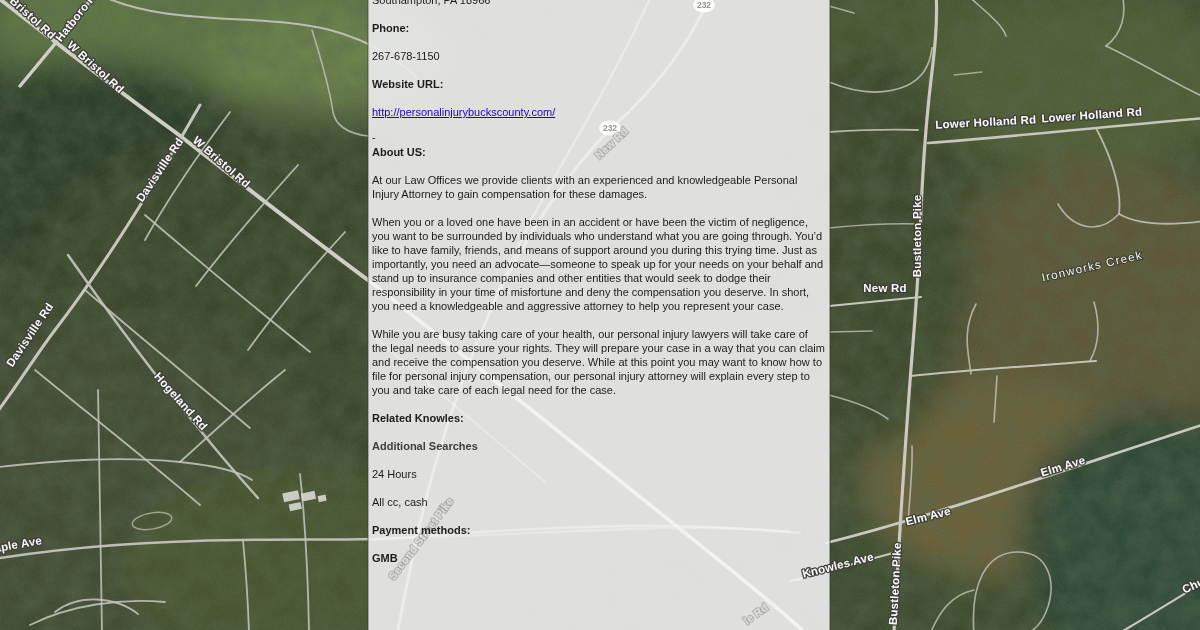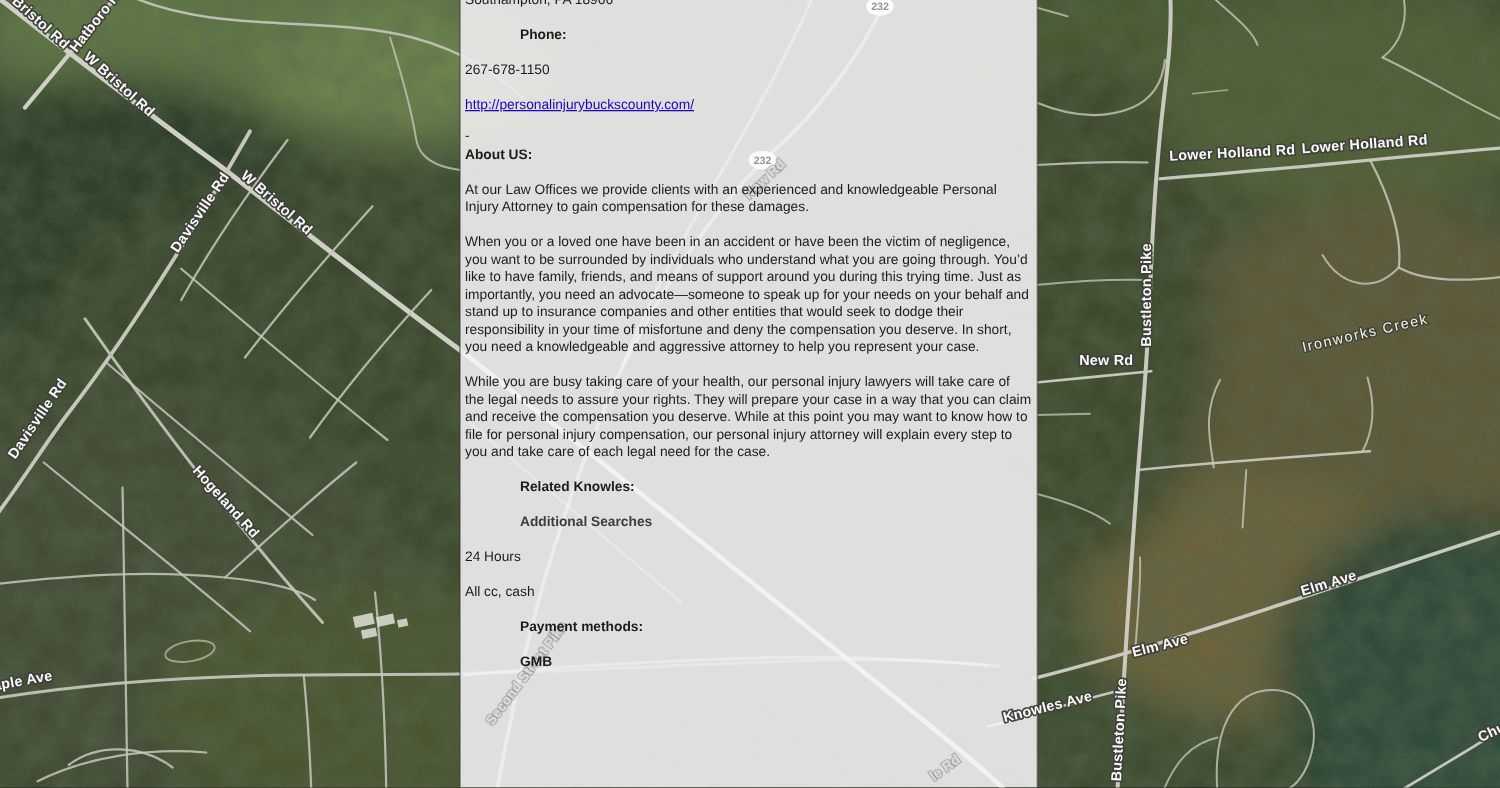--- a/index.html
+++ b/index.html
@@ -14,21 +14,21 @@
   .lbl-water{font-size:11.5px;font-weight:400;fill:rgba(255,255,255,.93);
        stroke:rgba(40,45,40,.55);stroke-width:2.2px;paint-order:stroke;letter-spacing:1.3px;}
   .lbl-faint{font-size:11px;font-weight:700;fill:rgba(255,255,255,.55);
        stroke:rgba(70,70,64,.28);stroke-width:2.2px;paint-order:stroke;}
   .shield-txt{font-size:8.5px;font-weight:700;fill:#97978f;text-anchor:middle;}
 
   
   #panel-text{position:absolute;left:372px;top:0;width:454px;height:630px;overflow:hidden;
       font-size:11px;line-height:14px;color:#1c1c1c;}
   .para{margin:14px 0;}
-  .b{font-weight:700;margin-left:44px;}
+  .b{font-weight:700;}
   .first-line{margin-top:-7px;}
   .dash-line{margin:11px 0 0;line-height:9px;}
   .about-head{margin:3px 0 14px;}
   .gray-head{color:#3d3d3d;}
   #panel-text a{color:#2200c1;}
 </style>
 </head>
 <body>
 
 <div id="stage">
@@ -186,20 +186,21 @@
         <text x="0" y="0" text-anchor="middle" transform="translate(839 569) rotate(-14)" class="lbl">Knowles Ave</text>
         <text x="0" y="0" text-anchor="middle" transform="translate(899 584) rotate(-87)" class="lbl">Bustleton Pike</text>
         <text x="0" y="0" text-anchor="middle" transform="translate(1212 581) rotate(-25)" class="lbl">Church Rd</text>
       </g>
 </svg>
 
 <div id="panel-text">
   <div class="para first-line">Southampton, PA 18966</div>
   <div class="para b">Phone:</div>
   <div class="para">267-678-1150</div>
+  <div class="para b">Website URL:</div>
   <div class="para">
     <a href="#">http://personalinjurybuckscounty.com/</a>
   </div>
   <div class="para dash-line">-</div>
   <div class="para b about-head">About US:</div>
   <div class="para">At our Law Offices we provide clients with an experienced and knowledgeable Personal Injury Attorney to gain compensation for these damages.</div>
   <div class="para">When you or a loved one have been in an accident or have been the victim of negligence, you want to be surrounded by individuals who understand what you are going through. You’d like to have family, friends, and means of support around you during this trying time. Just as importantly, you need an advocate—someone to speak up for your needs on your behalf and stand up to insurance companies and other entities that would seek to dodge their responsibility in your time of misfortune and deny the compensation you deserve. In short, you need a knowledgeable and aggressive attorney to help you represent your case.</div>
   <div class="para">While you are busy taking care of your health, our personal injury lawyers will take care of the legal needs to assure your rights. They will prepare your case in a way that you can claim and receive the compensation you deserve. While at this point you may want to know how to file for personal injury compensation, our personal injury attorney will explain every step to you and take care of each legal need for the case.</div>
   <div class="para b">Related Knowles:</div>
   <div class="para b gray-head">Additional Searches</div>

